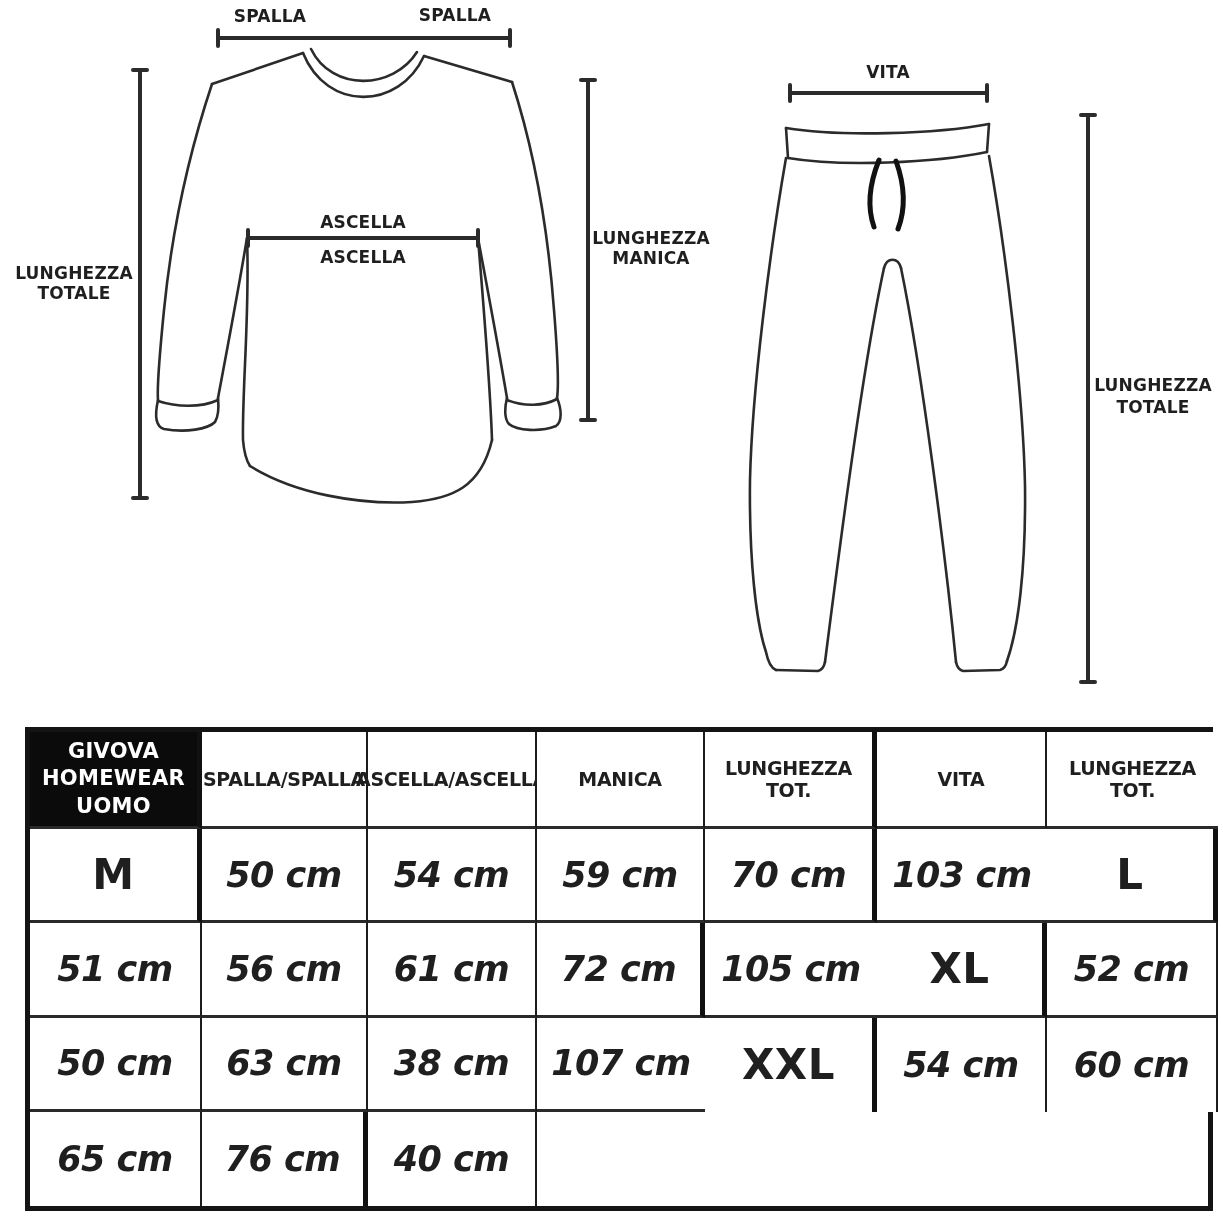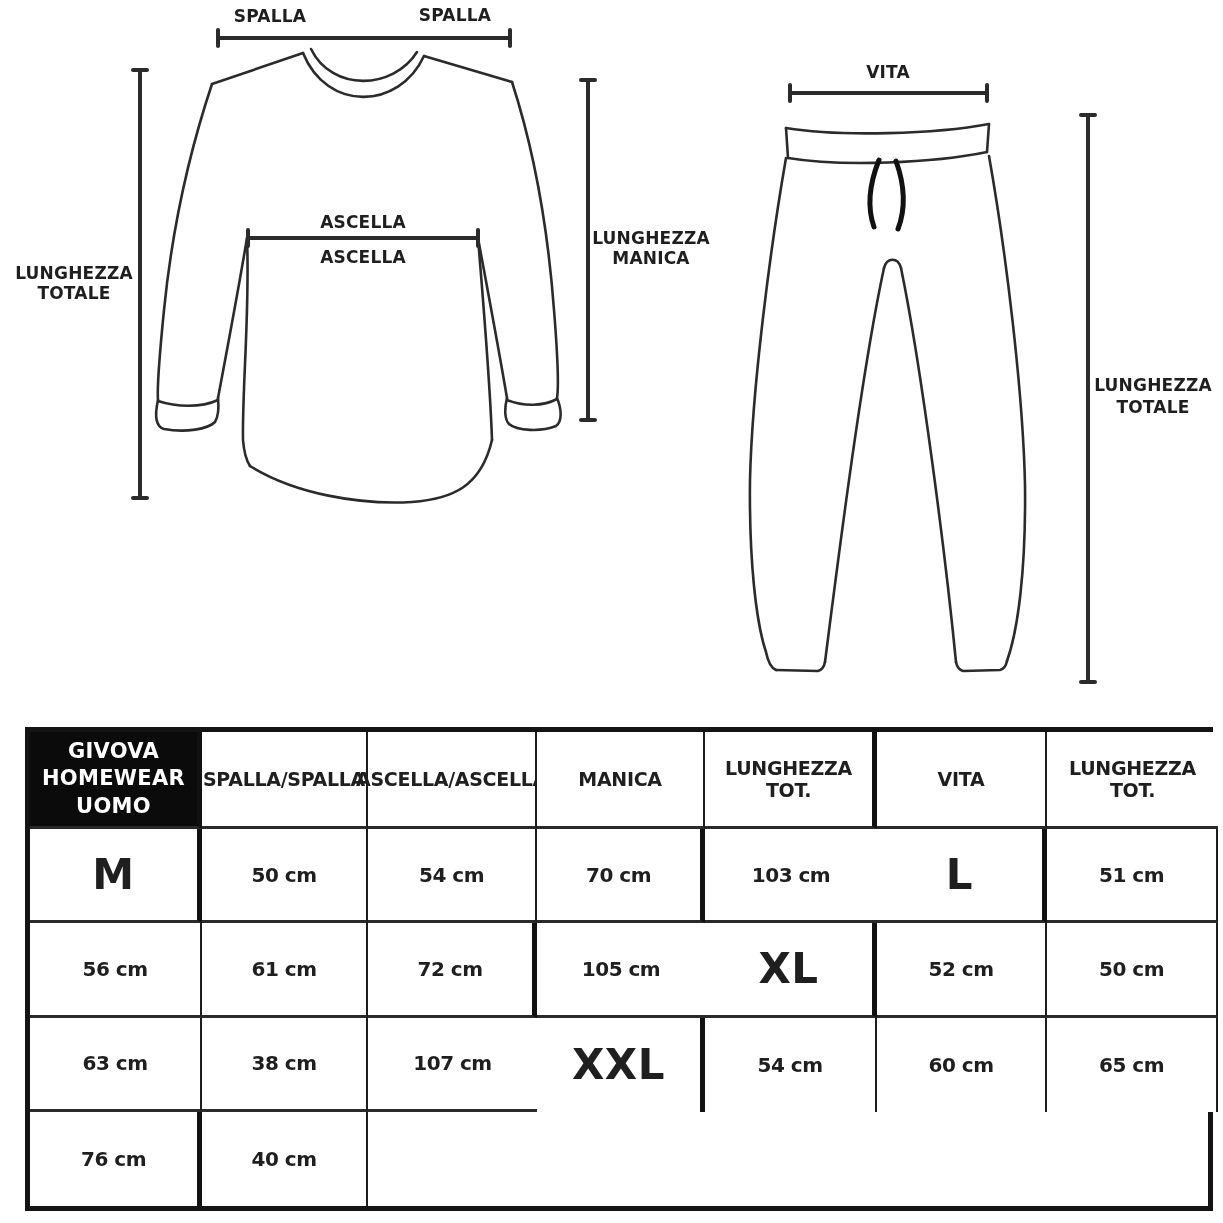--- a/index.html
+++ b/index.html
@@ -32,21 +32,21 @@
   }
   .cell.thick-r{border-right-width:5px;border-right-color:#111;}
   .cell.last-c{border-right:none;}
   .cell.last-r{border-bottom:none;}
   .corner-cell{
     background:#0b0b0b;color:#ffffff;font-size:21px;line-height:1.3;
     letter-spacing:.3px;flex-direction:column;
   }
   .head-cell{font-size:19px;letter-spacing:-0.3px;}
   .size-cell{font-size:42px;letter-spacing:.5px;}
-  .val-cell{font-size:20px;letter-spacing:-0.5px;}
+  .val-cell{font-size:35px;letter-spacing:-0.5px;font-style:italic;}
 </style>
 </head>
 <body>
 
 <div id="screen">
 
   <svg id="diagram" viewBox="0 0 1223 722" xmlns="http://www.w3.org/2000/svg">
 
     <g>
 
@@ -153,20 +153,21 @@
     <div class="cell head-cell">SPALLA/SPALLA</div>
     <div class="cell head-cell">ASCELLA/ASCELLA</div>
     <div class="cell head-cell">MANICA</div>
     <div class="cell head-cell thick-r">LUNGHEZZA TOT.</div>
     <div class="cell head-cell">VITA</div>
     <div class="cell head-cell last-c">LUNGHEZZA TOT.</div>
 
     <div class="cell size-cell thick-r">M</div>
     <div class="cell val-cell">50 cm</div>
     <div class="cell val-cell">54 cm</div>
+    <div class="cell val-cell">59 cm</div>
     <div class="cell val-cell thick-r">70 cm</div>
     <div class="cell val-cell last-c">103 cm</div>
 
     <div class="cell size-cell thick-r">L</div>
     <div class="cell val-cell">51 cm</div>
     <div class="cell val-cell">56 cm</div>
     <div class="cell val-cell">61 cm</div>
     <div class="cell val-cell thick-r">72 cm</div>
     <div class="cell val-cell last-c">105 cm</div>
 

